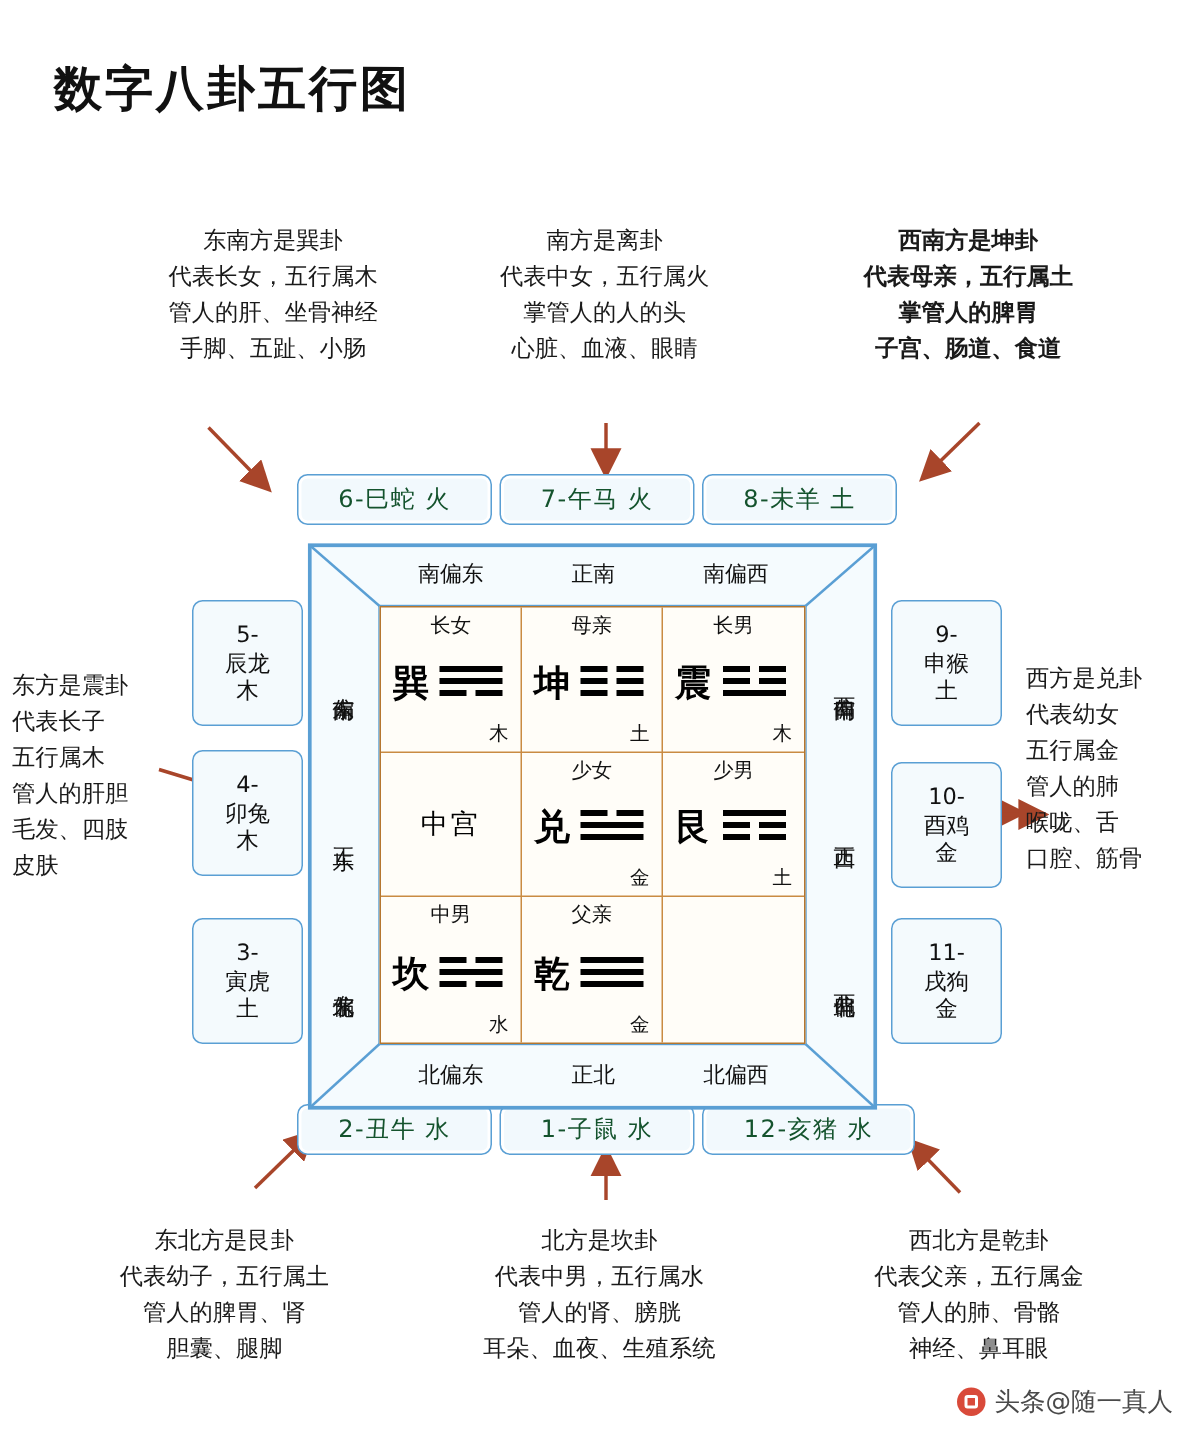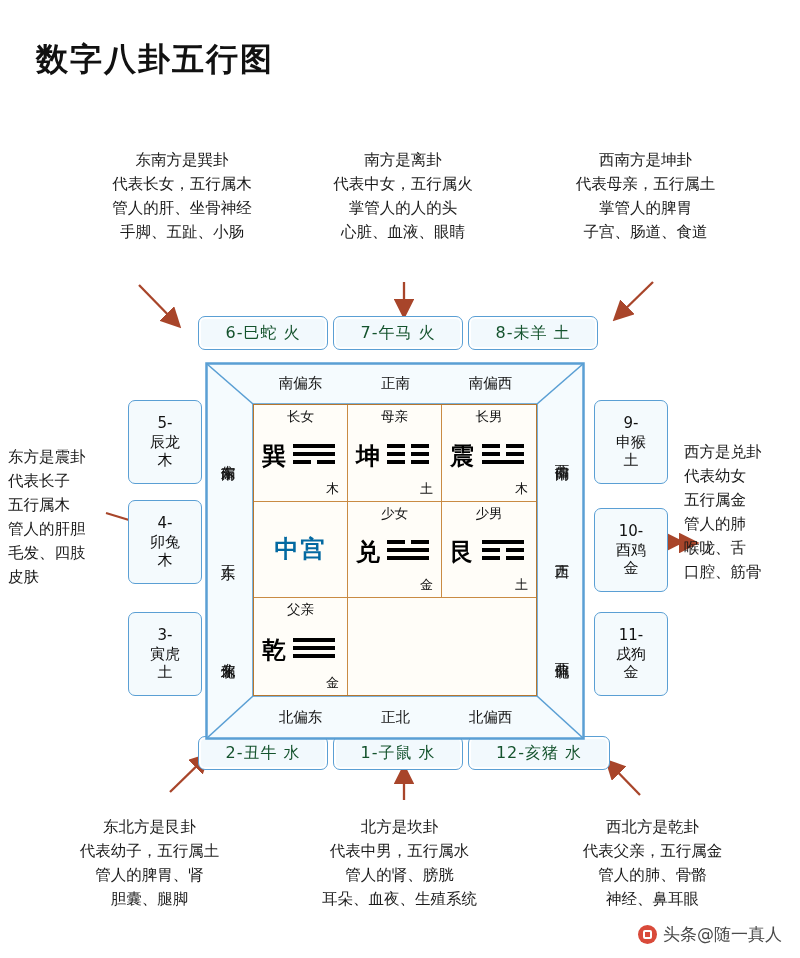--- a/index.html
+++ b/index.html
@@ -157,24 +157,24 @@
   }
   .tri .ln.broken::before,
   .tri .ln.broken::after {
     content: "";
     width: 44%;
     height: 4px;
     background: #000;
   }
   .cell.center-cell { justify-content: center; }
   .cell.center-cell .ctext {
-    font-size: 24px;
-    font-weight: bold;
+    font-size: 18px;
+    font-weight: normal;
     letter-spacing: 2px;
-    color: #0369a1;
+    color: #000000;
   }
   
   .arrows { position: absolute; left: 0; top: 0; width: 800px; height: 958px; pointer-events: none; }
   
   .watermark {
     position: absolute;
     right: 18px;
     bottom: 12px;
     font-size: 17px;
     color: #4a4a4a;
@@ -225,21 +225,21 @@
 </svg>
 
 <div class="note" style="left:82px; top:148px; width:200px;">东南方是巽卦
 代表长女，五行属木
 管人的肝、坐骨神经
 手脚、五趾、小肠</div>
 <div class="note" style="left:298px; top:148px; width:210px;">南方是离卦
 代表中女，五行属火
 掌管人的人的头
 心脏、血液、眼睛</div>
-<div class="note" style="left:538px; top:148px; width:215px;">西南方是坤卦
+<div class="note" style="left:538px; top:148px; width:215px;font-weight:bold;">西南方是坤卦
 代表母亲，五行属土
 掌管人的脾胃
 子宫、肠道、食道</div>
 <div class="note left-al" style="left:8px; top:445px; width:120px;">东方是震卦
 代表长子
 五行属木
 管人的肝胆
 毛发、四肢
 皮肤</div>
 <div class="note left-al" style="left:684px; top:440px; width:118px;">西方是兑卦
@@ -371,20 +371,30 @@
     <span class="role">少男</span>
     <span class="gname">艮</span>
     <span class="tri">
       <span class="ln solid"></span>
         <span class="ln broken"></span>
         <span class="ln broken"></span>
     </span>
     <span class="elem">土</span>
   </div>
 
+  <div class="cell">
+    <span class="role">中男</span>
+    <span class="gname">坎</span>
+    <span class="tri">
+      <span class="ln broken"></span>
+        <span class="ln solid"></span>
+        <span class="ln broken"></span>
+    </span>
+    <span class="elem">水</span>
+  </div>
 
   <div class="cell">
     <span class="role">父亲</span>
     <span class="gname">乾</span>
     <span class="tri">
       <span class="ln solid"></span>
         <span class="ln solid"></span>
         <span class="ln solid"></span>
     </span>
     <span class="elem">金</span>

